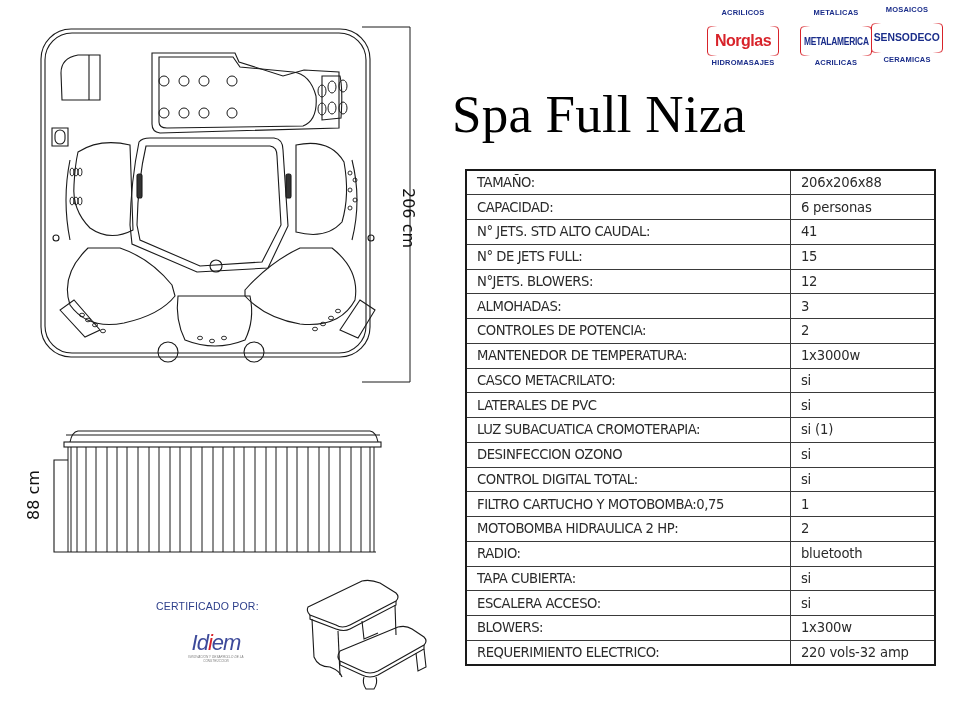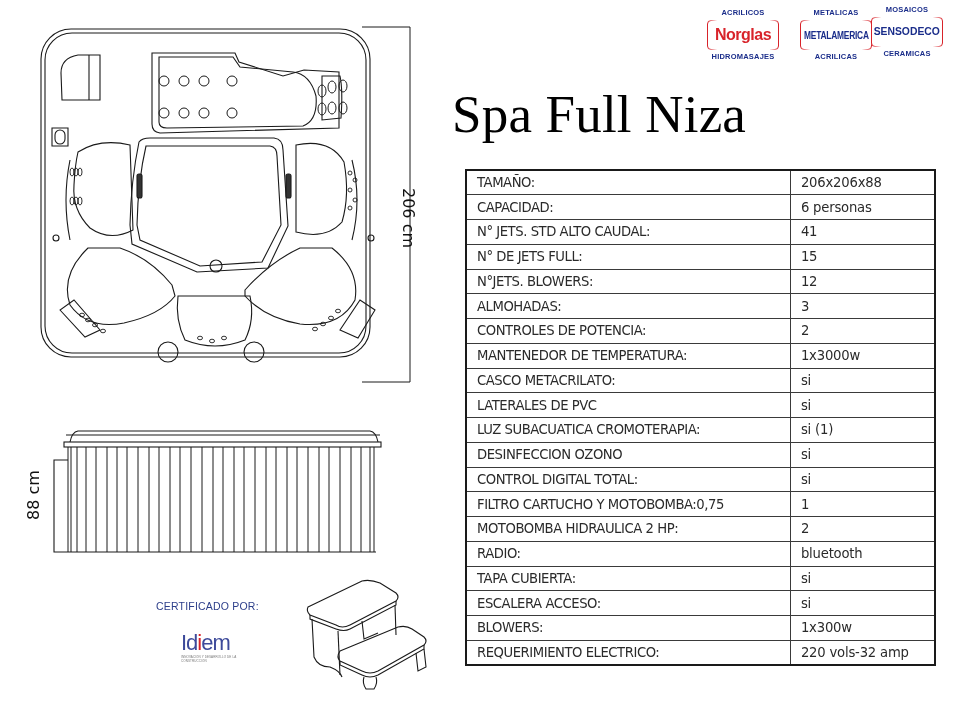--- a/index.html
+++ b/index.html
@@ -9,21 +9,21 @@
   .abs { position: absolute; }
 
   
   .logo-group { position: absolute; top: 8px; left: 705px; width: 245px; height: 66px; }
   .logo { position: absolute; top: 0; width: 76px; height: 66px; text-align: center; }
   .logo .top-label, .logo .bottom-label {
     font-family: "Liberation Sans", sans-serif; font-weight: bold; font-size: 7.5px;
     color: #1a2d8a; letter-spacing: 0.2px; line-height: 10px;
   }
   .logo .badge {
-    margin: 2px auto 2px; width: 72px; height: 30px; border: 1.6px solid #d8232a;
+    margin: 8px auto 2px; width: 72px; height: 30px; border: 1.6px solid #d8232a;
     border-radius: 4px; display: flex; align-items: center; justify-content: center;
     background: #fff; position: relative;
     clip-path: polygon(0 0, 50% 12%, 100% 0, 100% 100%, 50% 88%, 0 100%);
   }
   .logo .badge span { font-weight: bold; line-height: 1; }
   .logo-norglas .badge span { color: #d8232a; font-size: 16px; letter-spacing: -0.5px; }
   .logo-metal .badge span { color: #1a2d8a; font-size: 10.5px; transform: scaleX(0.8); letter-spacing: -0.3px; }
   .logo-senso .badge span { color: #1a2d8a; font-size: 11.5px; transform: scaleX(0.9); }
 
   
@@ -52,21 +52,21 @@
     white-space: nowrap;
   }
   .dim-top { left: 418px; top: 188px; transform-origin: left top; transform: rotate(90deg); }
   .dim-side { left: 24px; top: 520px; transform-origin: left top; transform: rotate(-90deg); }
 
   .cert-label {
     position: absolute; left: 156px; top: 600px; font-weight: normal; font-size: 10.5px;
     color: #2c3e8a; letter-spacing: 0.2px;
   }
   .idiem {
-    position: absolute; left: 181px; top: 632px; width: 70px; text-align: left;
+    position: absolute; left: 181px; top: 632px; width: 70px; text-align: center; font-style: italic;
   }
   .idiem .word { font-family: "Liberation Sans", sans-serif; font-size: 22px; font-weight: normal; letter-spacing: -1px; line-height: 22px; color: #3d4a9a; }
   .idiem .word .i-dot { color: #d8232a; }
   .idiem .tag { font-size: 3px; color: #777; letter-spacing: 0.1px; line-height: 4px; margin-top: 1px; }
 </style>
 </head>
 <body>
 
 <div class="logo-group">
   <div class="logo logo-norglas" style="left:0">

